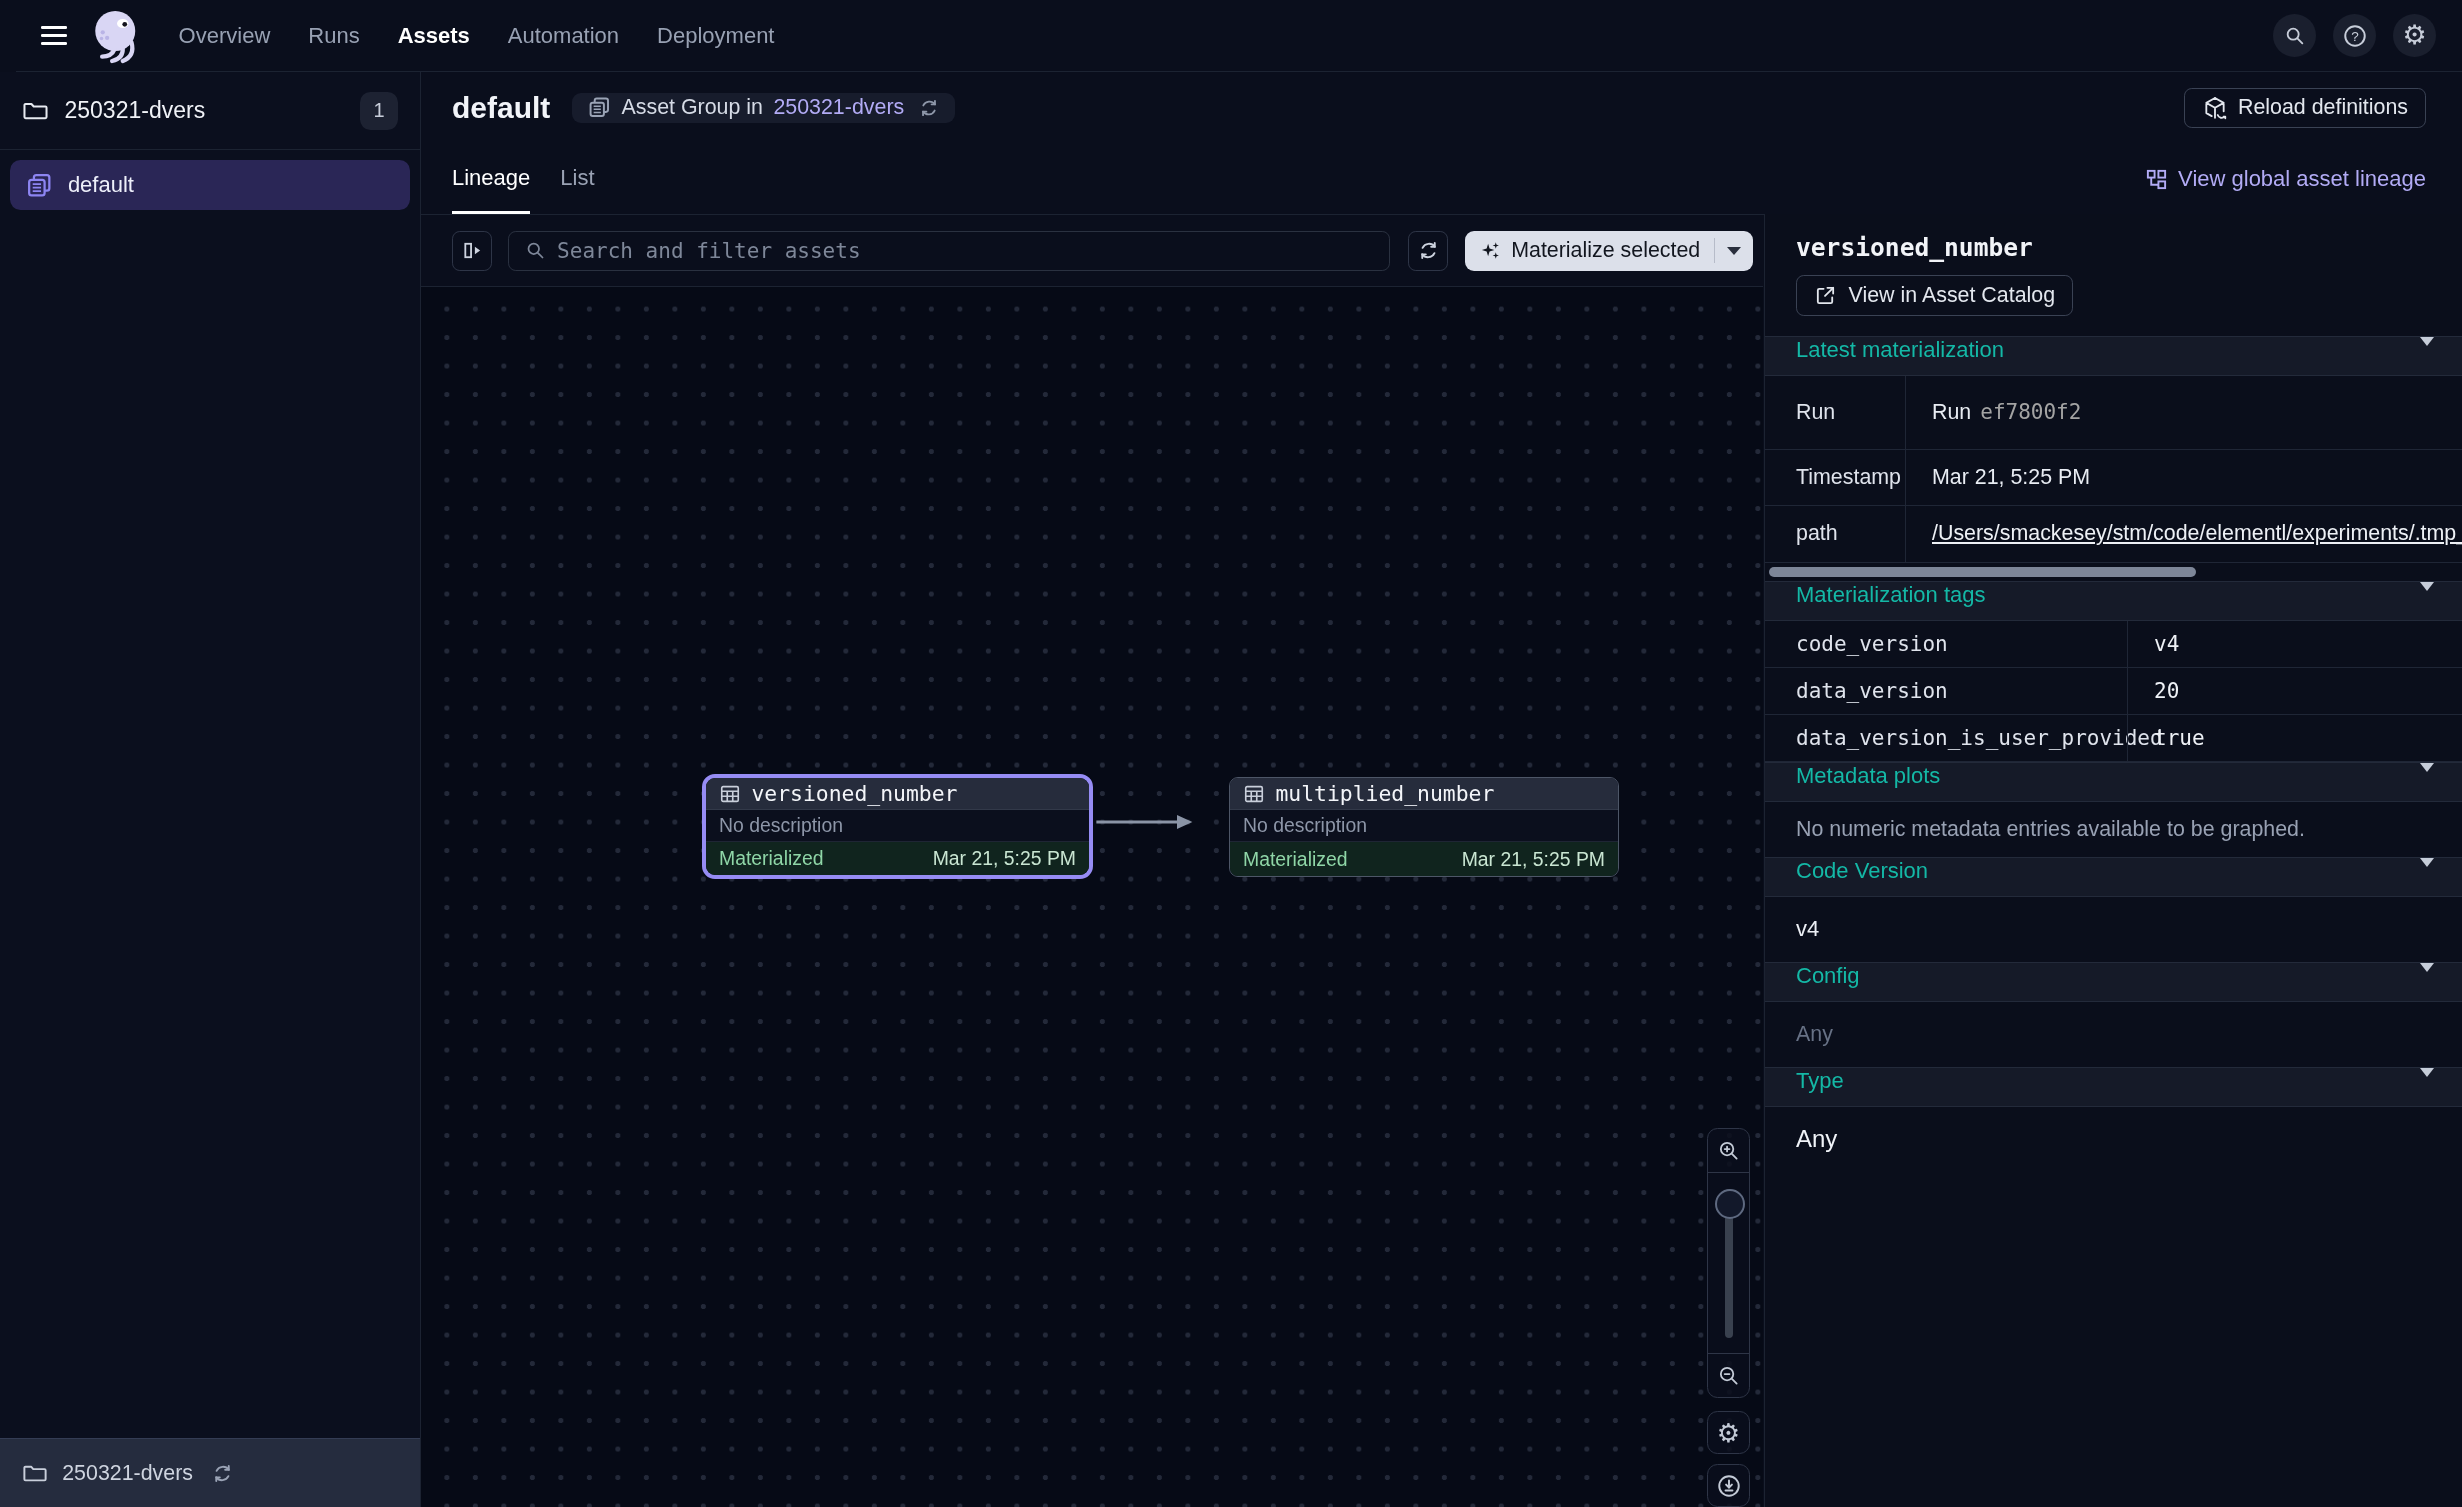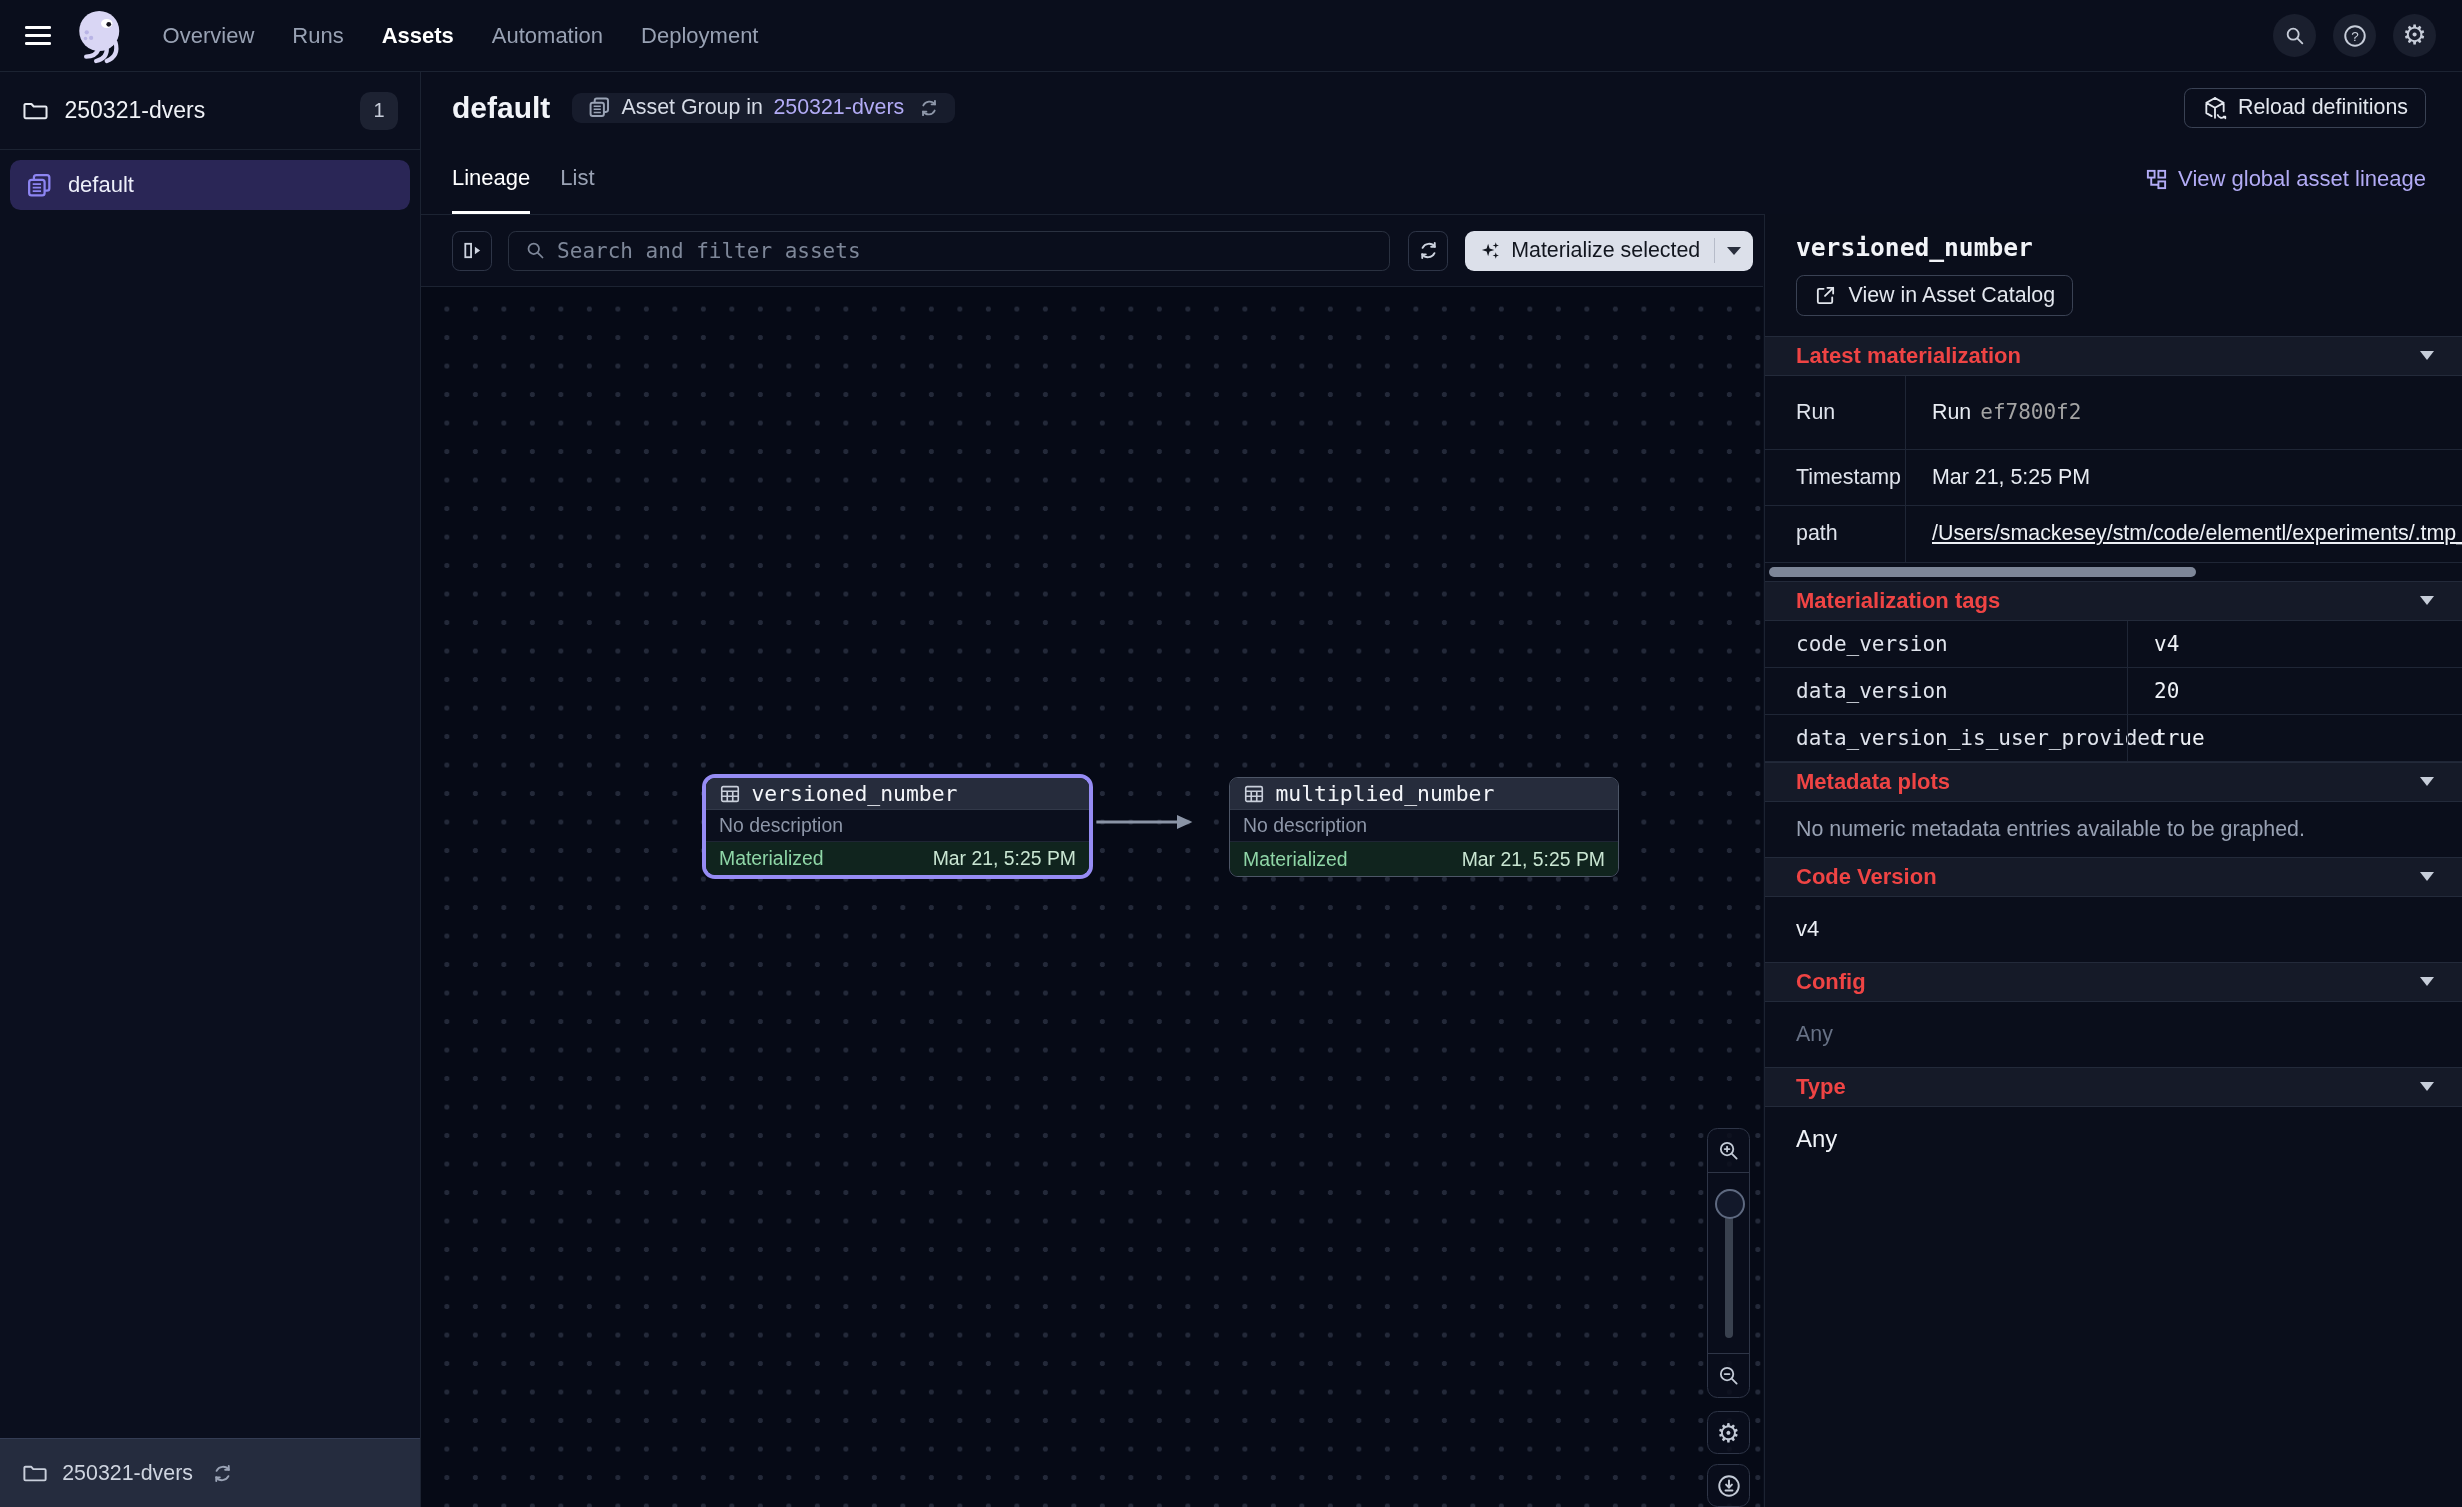--- a/index.html
+++ b/index.html
@@ -2,21 +2,21 @@
 <html style="font-size:10.4px"><head>
 <meta charset="utf-8">
 <style>
   * { margin:0; padding:0; box-sizing:border-box; }
   html,body { width:2462px; height:1507px; background:#0a0e1c; font-family:"Liberation Sans", sans-serif; color:#e8ebf2; overflow:hidden; }
   .mono { font-family:"DejaVu Sans Mono", monospace; }
   svg { display:block; }
   #app { position:absolute; inset:0; }
 
   
-  .topnav { position:absolute; top:0; left:0; right:0; height:72px; display:flex; align-items:center; background:#0a0e1c; border-bottom:0.6px solid #1c2332; z-index:10; }
+  .topnav { position:absolute; top:0; left:16px; right:0; height:72px; display:flex; align-items:center; background:#0a0e1c; border-bottom:0.6px solid #1c2332; z-index:10; }
   .hamburger { margin-left:24.6px; width:26px; cursor:pointer; }
   .hamburger div { height:3.2px; background:#fff; border-radius:1.3px; margin:5.2px 0; }
   .logo { margin-left:17px; width:60px; height:62px; }
   .nav-items { display:flex; gap:38px; margin-left:35px; font-size:22px; color:#98a1b3; }
   .nav-item { cursor:pointer; }
   .nav-item.active { color:#ffffff; font-weight:700; }
   .topnav-right { margin-left:auto; margin-right:26px; display:flex; gap:17px; }
   .circle-btn { width:43px; height:43px; border-radius:50%; background:#1a1f2e; color:#c7cdd9; display:flex; align-items:center; justify-content:center; cursor:pointer; }
   .gear-glyph { font-size:27px; line-height:1; color:#c7cdd9; }
 
@@ -82,21 +82,21 @@
   .zg-track { position:absolute; left:17px; top:15.5px; bottom:15.5px; width:8.4px; border-radius:4.5px; background:#39414f; }
   .zg-knob { position:absolute; left:6.5px; top:15.5px; width:30px; height:30px; border-radius:50%; border:2.6px solid #5e6980; background:#12182a; cursor:grab; }
   .float-btn { margin-top:13px; width:43px; height:43px; border:0.6px solid #2e3547; border-radius:10.4px; background:rgba(10,14,28,0.85); display:flex; align-items:center; justify-content:center; color:#c3cad6; cursor:pointer; }
   .float-btn + .float-btn { margin-top:10.4px; }
   .gear-glyph2 { font-size:26px; line-height:1; }
 
   
   .rpanel { position:absolute; left:1764px; top:214px; right:0; bottom:0; background:#0a0e1b; border-left:0.6px solid #1c2332; overflow:hidden; }
   .rp-title { margin:19.4px 0 0 31px; font-family:"DejaVu Sans Mono", monospace; font-weight:700; font-size:24.6px; color:#f2f4f8; }
   .rp-btn { margin:13px 31px 19.4px 31px; display:inline-flex; align-items:center; height:41px; border:0.6px solid #3a4254; border-radius:7.8px; padding:0 17px; gap:11.6px; font-size:21.4px; color:#e3e7ee; cursor:pointer; background:transparent; }
-  .rp-sec { height:40px; background:#151a28; border-top:0.6px solid #232a3a; border-bottom:0.6px solid #232a3a; display:flex; align-items:center; justify-content:space-between; padding:0 28.5px 0 31px; font-size:22px; font-weight:700; color:#ef4444; }
+  .rp-sec { height:40px; background:#151a28; border-top:0.6px solid #232a3a; border-bottom:0.6px solid #232a3a; display:flex; justify-content:space-between; padding:0 28.5px 0 31px; font-size:22px; font-weight:400; color:#14b8a6; }
   .sec-caret { width:0; height:0; border-left:7.1px solid transparent; border-right:7.1px solid transparent; border-top:9.7px solid #c6cdd9; cursor:pointer; }
   .rp-row { display:flex; align-items:stretch; border-bottom:0.6px solid #1f2636; }
   .rp-label { width:140px; flex:none; display:flex; align-items:center; padding-left:31px; font-size:21.4px; color:#dfe3ec; }
   .rp-label.wide { width:362px; font-family:"DejaVu Sans Mono", monospace; font-size:21px; }
   .rp-value { flex:1; border-left:0.6px solid #1f2636; display:flex; align-items:center; padding-left:26px; white-space:nowrap; overflow:hidden; font-size:21.4px; color:#e8ecf3; }
   .h-run { height:74px; }  .h-ts { height:56px; }  .h-path { height:57px; }  .h-tag { height:47px; }
   .run-link { font-family:"DejaVu Sans Mono", monospace; color:#a3a3a3; margin-left:9px; font-size:21px; cursor:pointer; }
   .path-link { color:#eef1f6; text-decoration:underline; cursor:pointer; }
   .rp-scrollbar { height:18px; position:relative; }
   .rp-thumb { position:absolute; left:3.9px; top:3.9px; width:427px; height:10.4px; border-radius:5.2px; background:#7d8698; cursor:pointer; }

